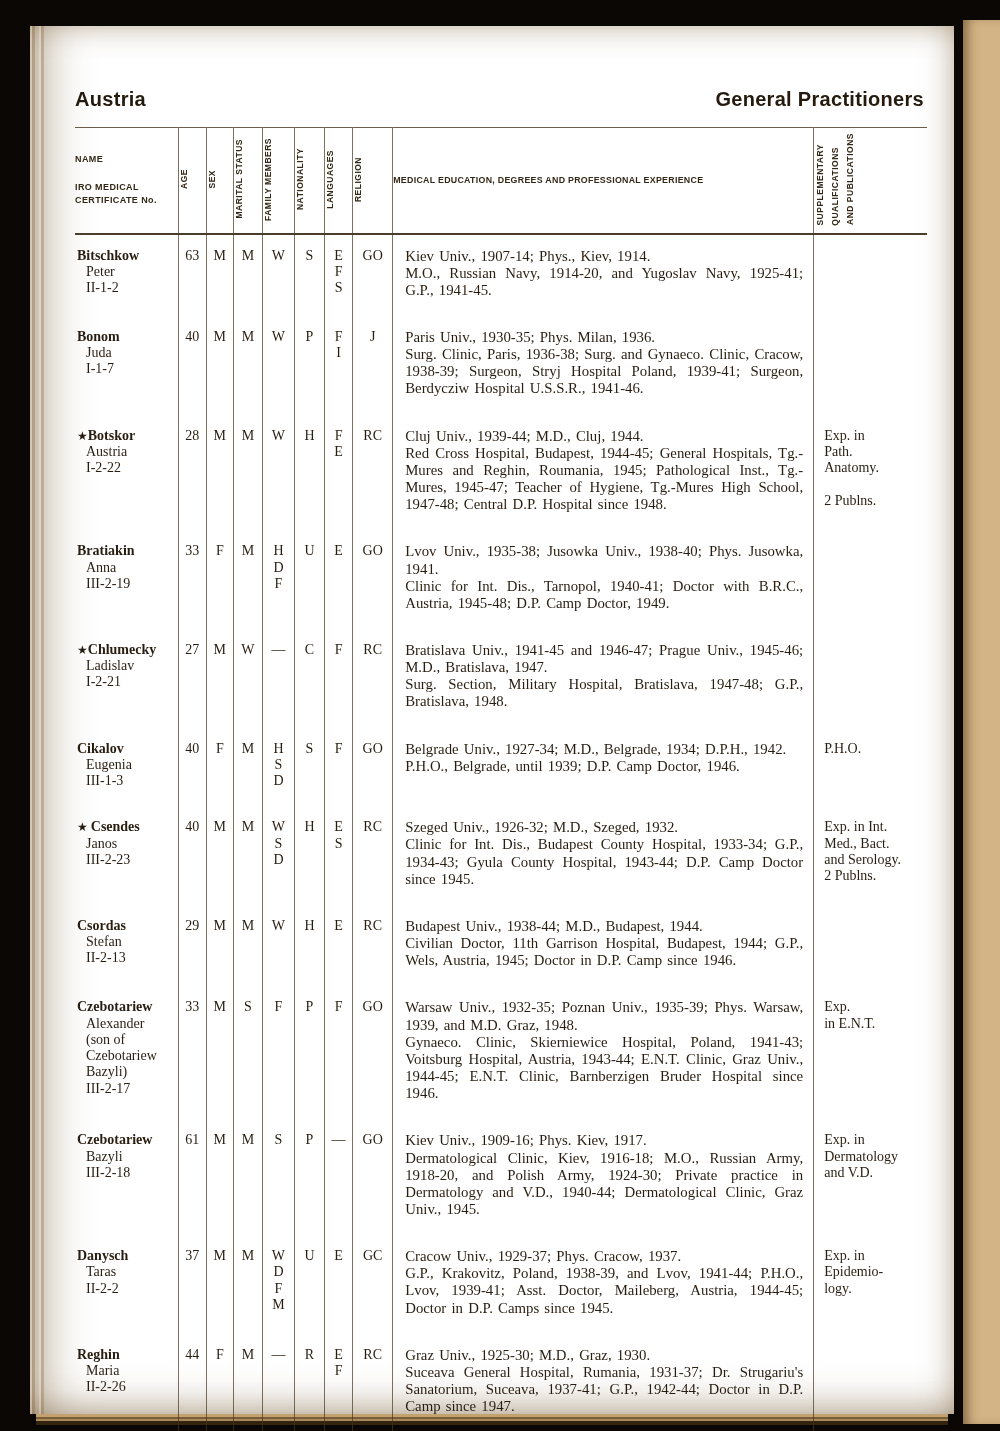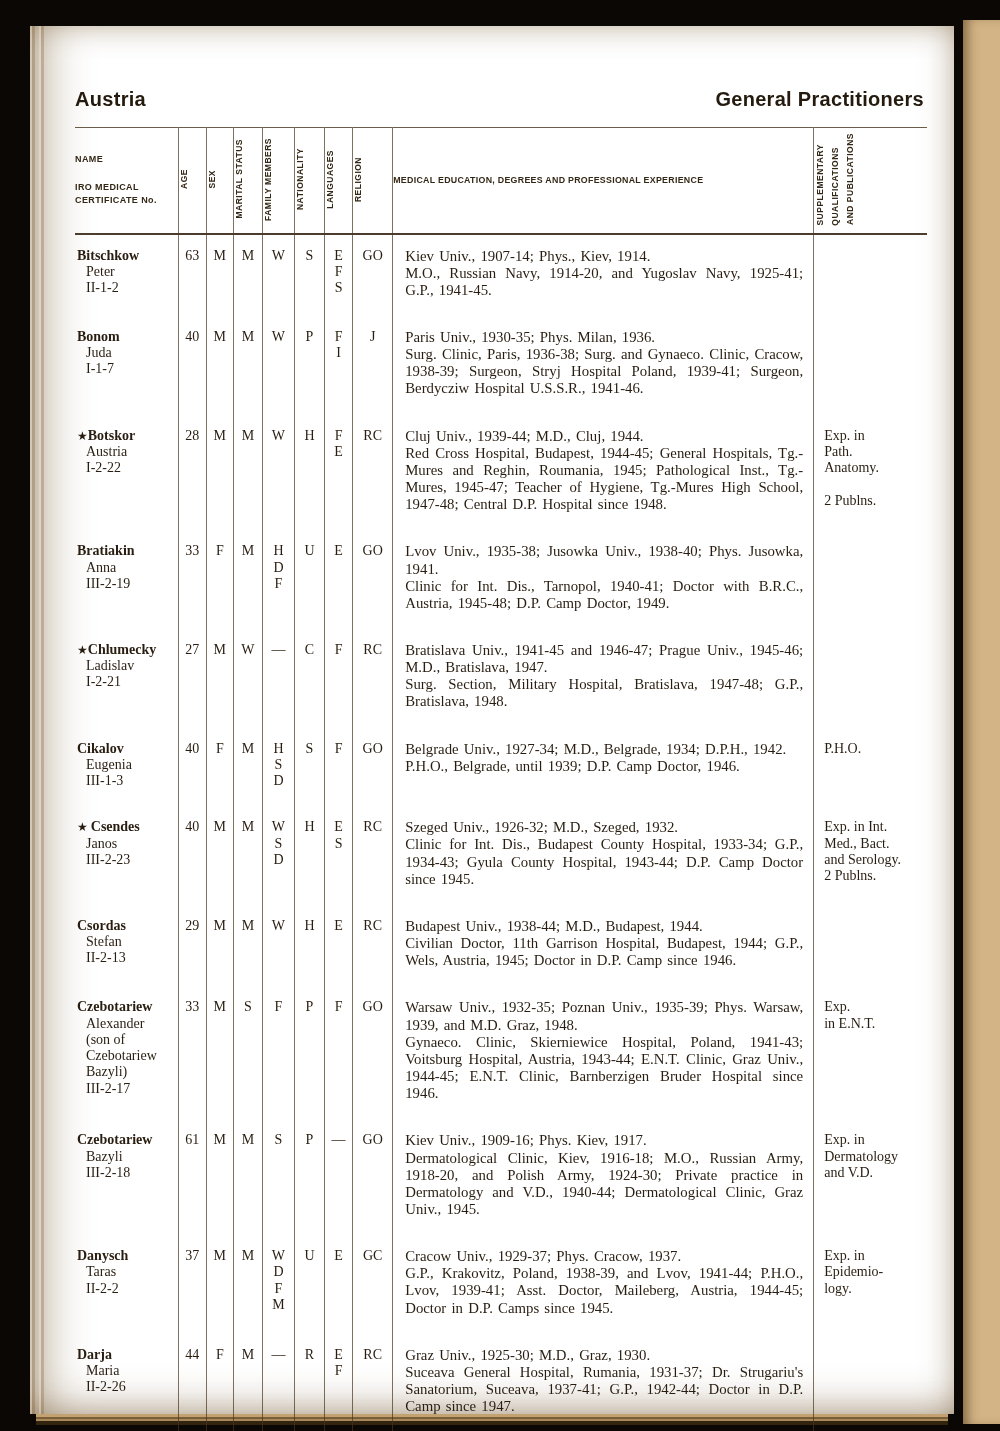--- a/index.html
+++ b/index.html
@@ -364,21 +364,21 @@
             <td class="c">GC</td>
             <td class="edu pre">Cracow Univ., 1929-37; Phys. Cracow, 1937.
 G.P., Krakovitz, Poland, 1938-39, and Lvov, 1941-44; P.H.O., Lvov, 1939-41; Asst. Doctor, Maileberg, Austria, 1944-45; Doctor in D.P. Camps since 1945.</td>
             <td class="supp pre">Exp. in
 Epidemio-
 logy.</td>
           </tr>
 
           <tr>
             <td class="name-cell">
-              <div class="surname-line"><span class="star"></span><span class="surname">Darja</span></div>
+              <div class="surname-line"><span class="star"></span><span class="surname">Reghin</span></div>
               <div class="given">Maria</div>
               <div class="note pre"></div>
               <div class="cert">II-2-26</div>
             </td>
             <td class="c">44</td>
             <td class="c">F</td>
             <td class="c">M</td>
             <td class="c pre">—</td>
             <td class="c">R</td>
             <td class="c pre">E

